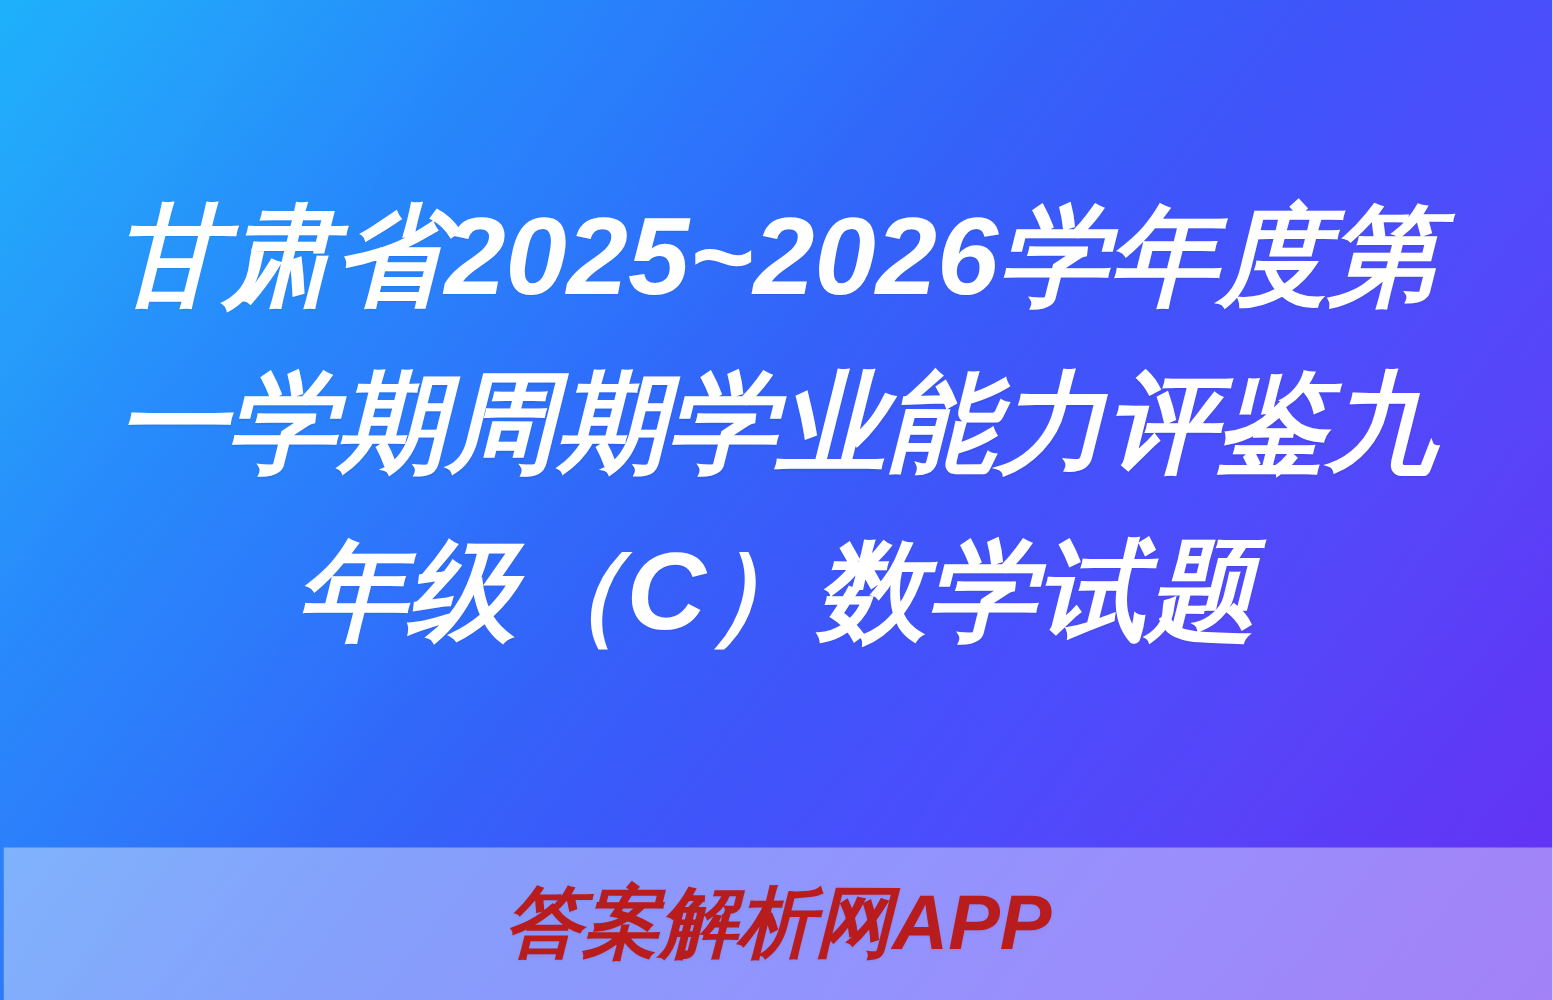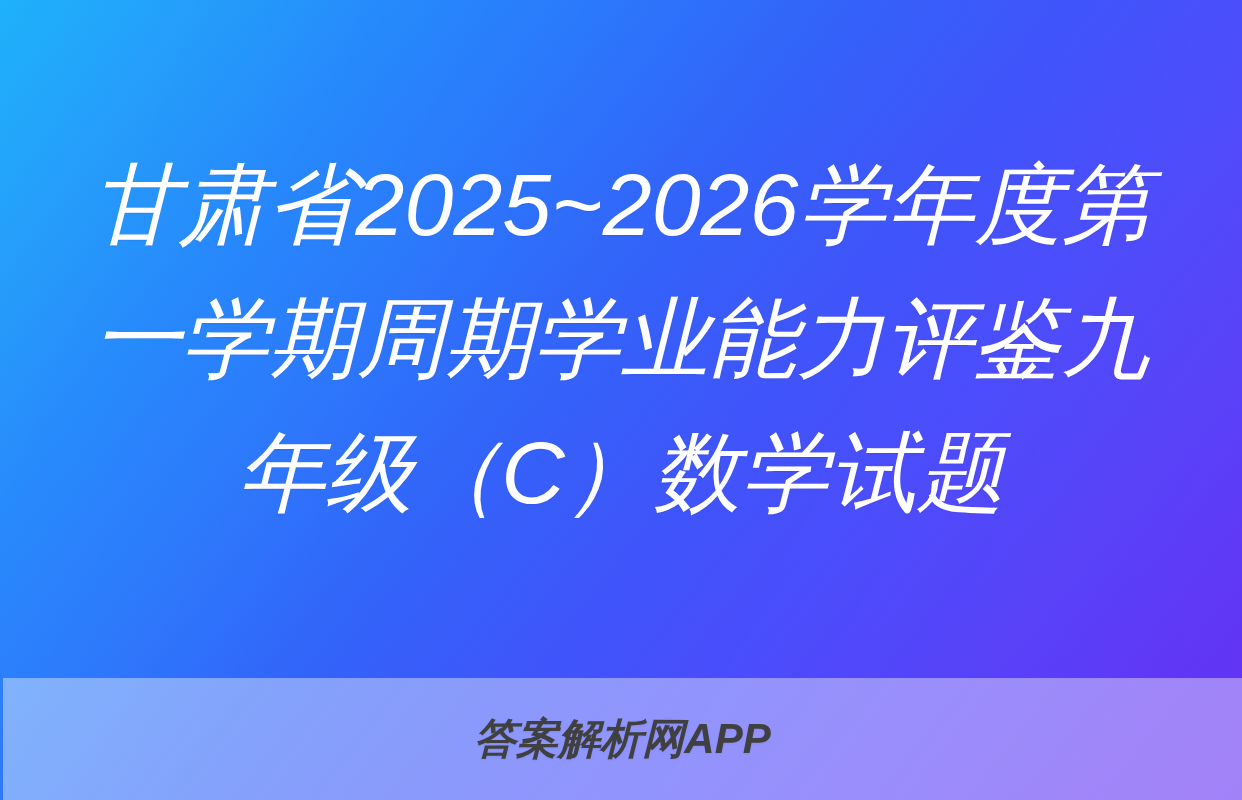--- a/index.html
+++ b/index.html
@@ -53,21 +53,21 @@
     display: flex;
     align-items: center;
     justify-content: center;
     box-sizing: border-box;
     padding: 0 74px;
   }
   #title {
     color: #ffffff;
     font-size: 88px;
     line-height: 1.52;
-    font-weight: 400;
+    font-weight: 700;
     font-style: italic;
     text-align: center;
     letter-spacing: 0px;
     word-break: break-all;
     max-width: 1094px;
     text-shadow: 0 1px 1px rgba(20,40,140,0.10);
   }
 
   
   #footer {
@@ -75,22 +75,22 @@
     left: 3px;
     top: 678px;
     width: 1239px;
     height: 122px;
     background: rgba(255, 255, 255, 0.40);
     display: flex;
     align-items: center;
     justify-content: center;
   }
   #footer-text {
-    color: #404040;
-    font-size: 42px;
+    color: #b91c1c;
+    font-size: 62px;
     font-weight: 700;
     font-style: italic;
     letter-spacing: 0px;
     line-height: 1;
     text-shadow: 0 1px 2px rgba(60,70,180,0.12);
   }
 </style>
 </head>
 <body>
 

